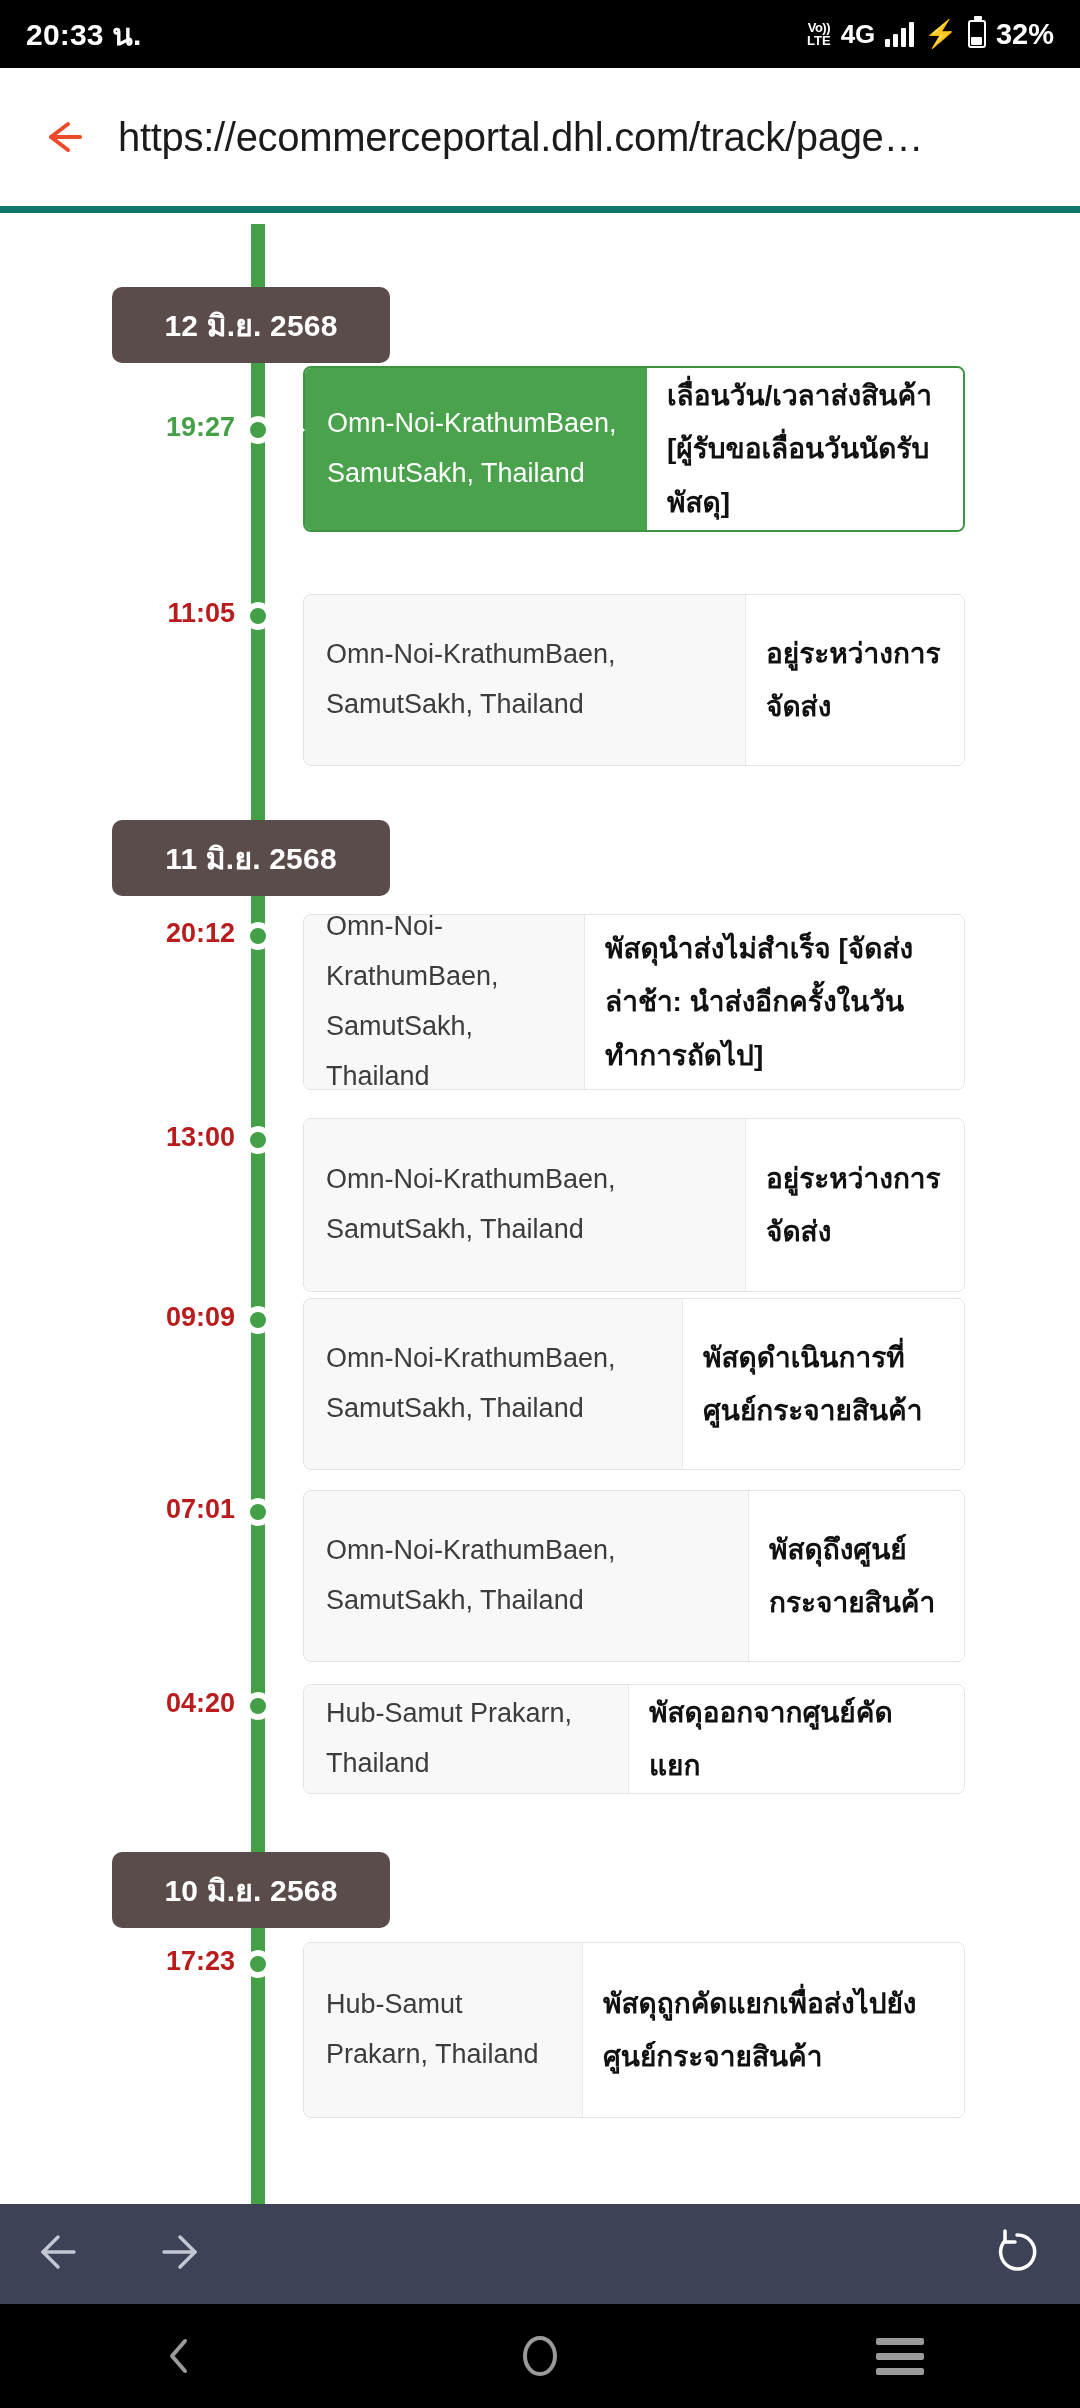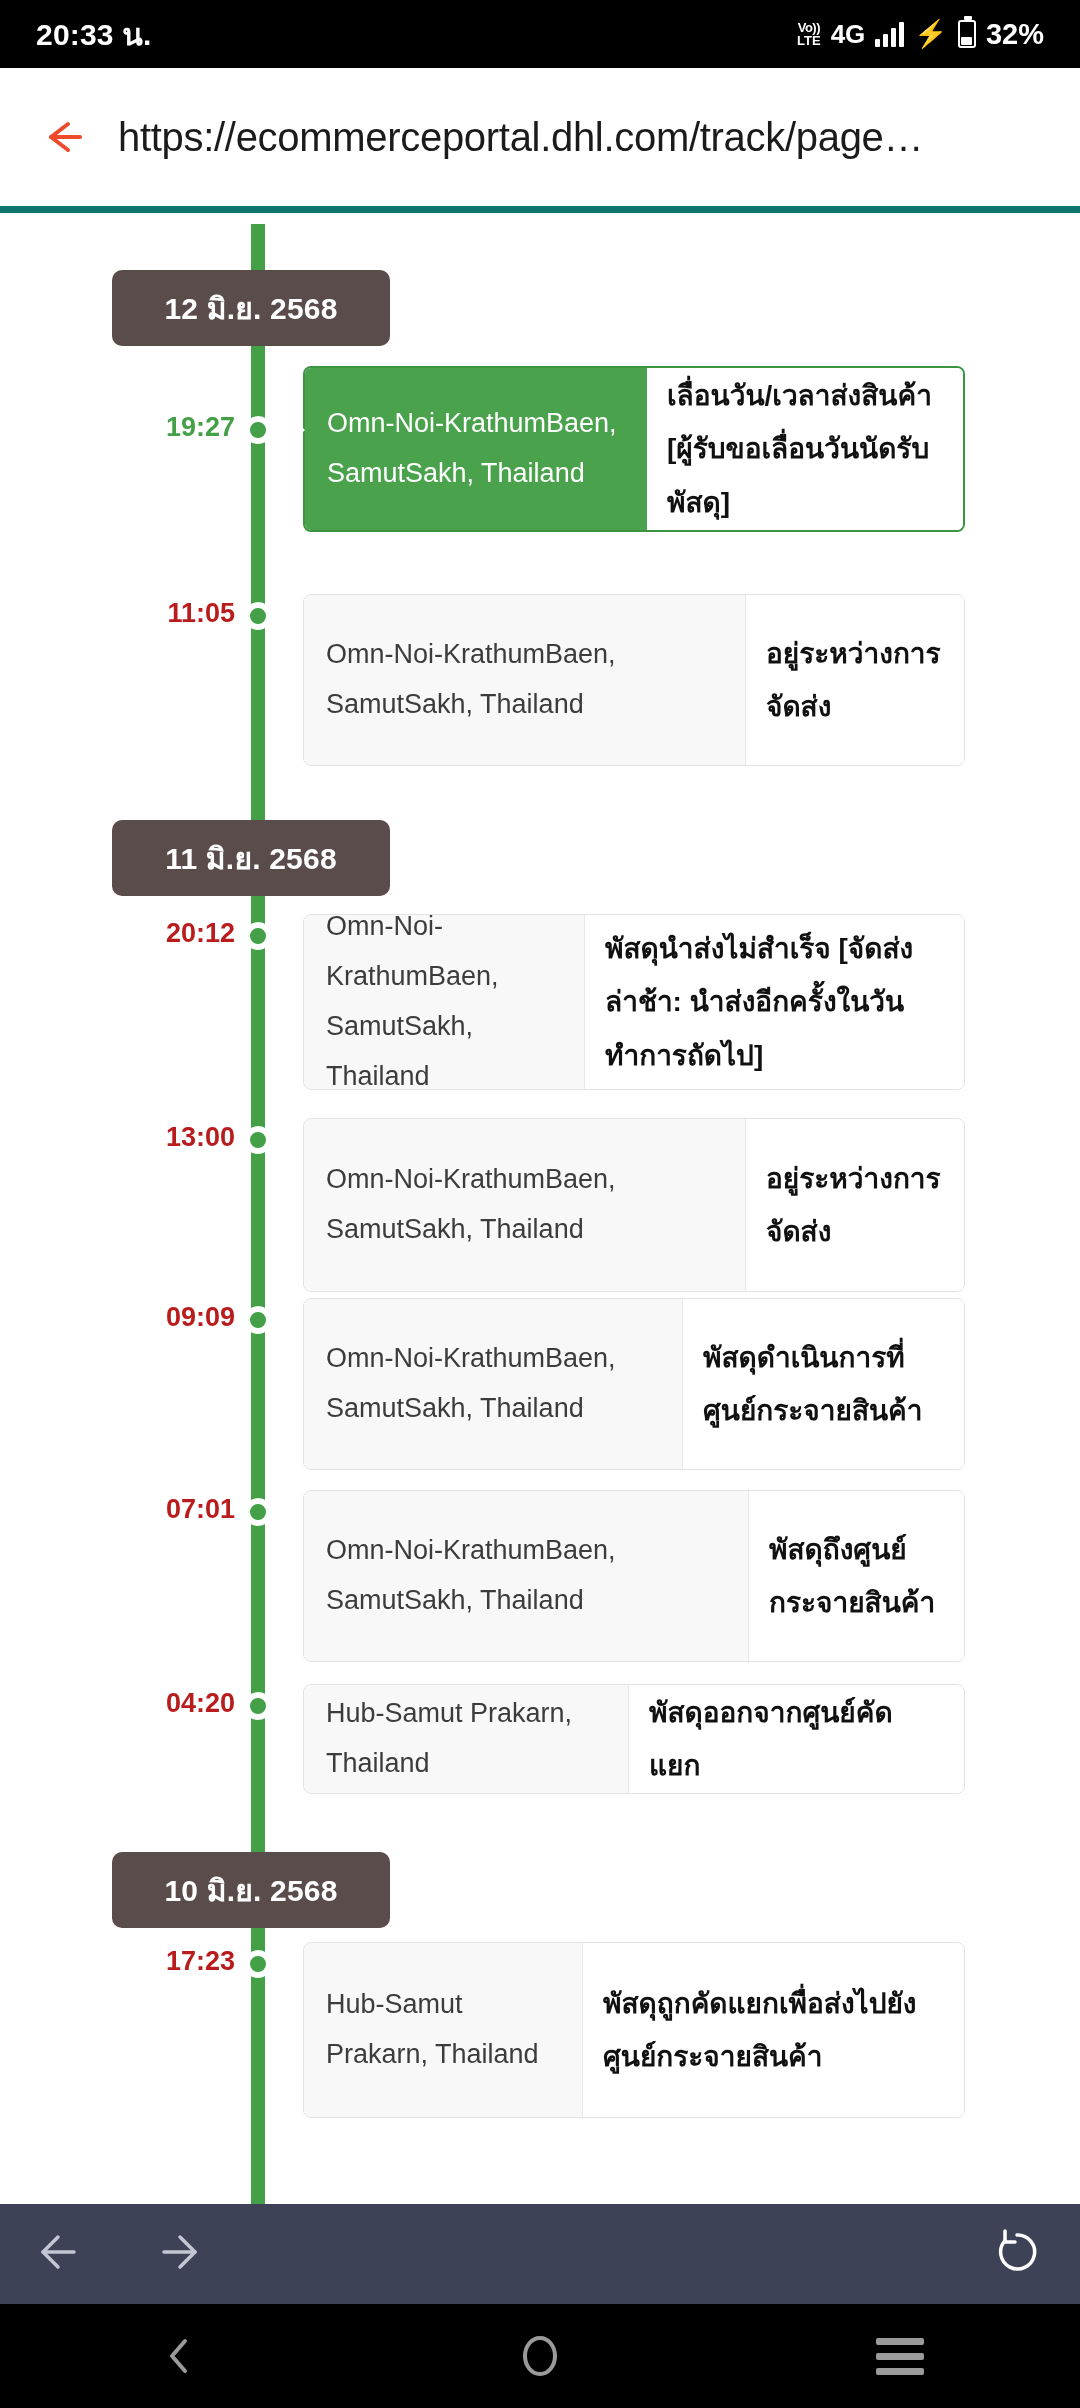--- a/index.html
+++ b/index.html
@@ -9,21 +9,21 @@
     font-family:"Liberation Sans", sans-serif;
     overflow:hidden;
   }
   .screen { position:relative; width:1080px; height:2408px; overflow:hidden; }
 
   
   .statusbar {
     position:absolute; left:0; top:0; width:1080px; height:68px;
     background:#000000; color:#ffffff;
     display:flex; align-items:center; justify-content:space-between;
-    padding:0 36px;
+    padding:0 26px;
   }
   .sb-clock { font-size:30px; font-weight:700; letter-spacing:.2px; }
   .sb-right { display:flex; align-items:center; gap:10px; }
   .volte { display:flex; flex-direction:column; align-items:center;
            line-height:1; font-size:13px; font-weight:700; }
   .volte span:first-child { letter-spacing:-.5px; }
   .net { font-size:26px; font-weight:700; }
   .bars { display:flex; align-items:flex-end; gap:3px; height:26px; }
   .bars i { display:block; width:5px; background:#ffffff; border-radius:1px; }
   .bars i:nth-child(1){ height:8px; }
@@ -170,21 +170,21 @@
         <line x1="17" y1="29" x2="46" y2="29" stroke="#ef4a2c" stroke-width="4" stroke-linecap="round"></line>
       </svg>
     </div>
     <div class="url-text">https://ecommerceportal.dhl.com/track/page…</div>
   </div>
 
   <div class="page">
     <div class="page-head">สถานะพัสดุ</div>
     <div class="rail"></div>
     <div class="timeline" id="timeline">
-        <div class="date-chip" style="top: 56px;">12 มิ.ย. 2568</div>
+        <div class="date-chip" style="top: 73px;">12 มิ.ย. 2568</div>
         <div class="event" style="top: 152px; height: 166px;">
           <div class="time-label green" style="left: 105px; top: 46px;">19:27</div>
           <div class="dot" style="top: 51px;"></div>
           <div class="card active" style="left: 303px; top: 0px; width: 662px; height: 166px;">
             <div class="loc" style="width: 342px; flex: 0 0 342px;">Omn-Noi-KrathumBaen, SamutSakh, Thailand</div>
             <div class="sts" style="flex: 1 1 auto;">เลื่อนวัน/เวลาส่งสินค้า [ผู้รับขอเลื่อนวันนัดรับพัสดุ]</div>
           </div>
           <div class="notch" style="left: 304px; top: 64px;"></div>
         </div>
         <div class="event" style="top: 380px; height: 172px;">

